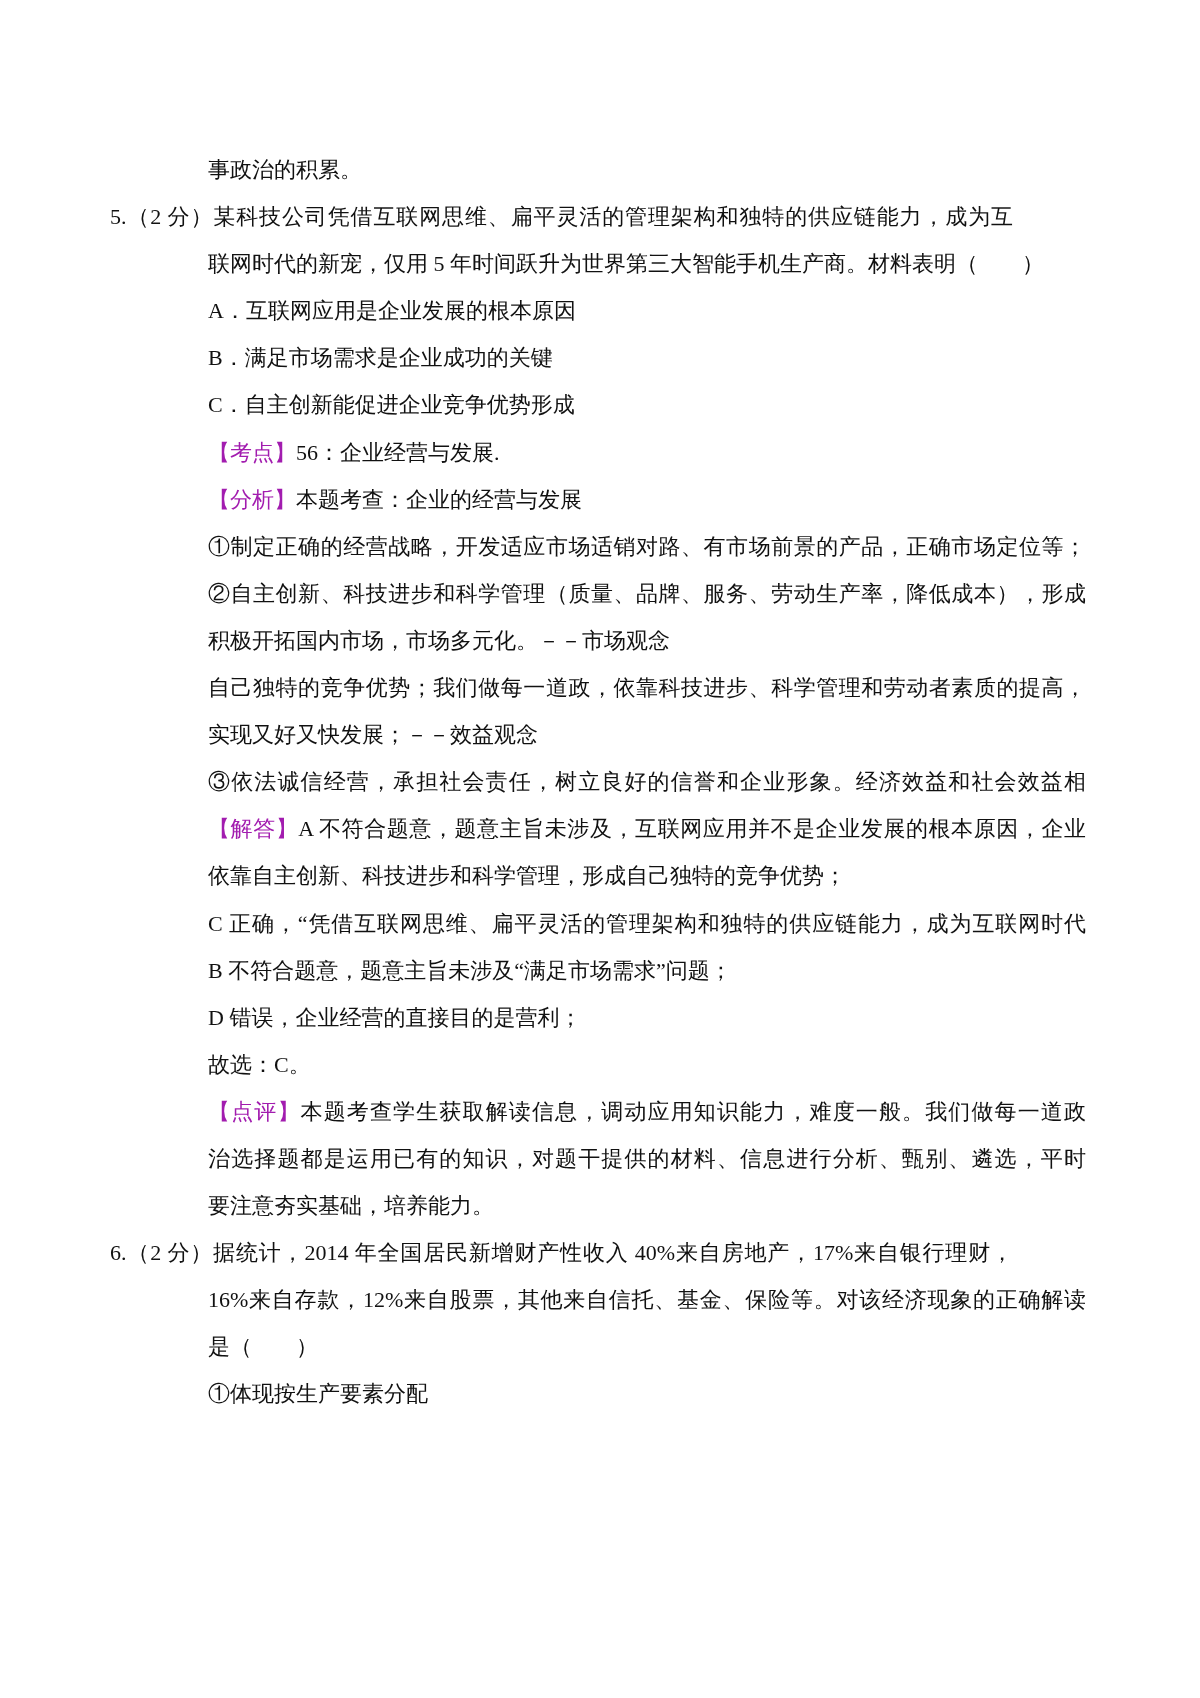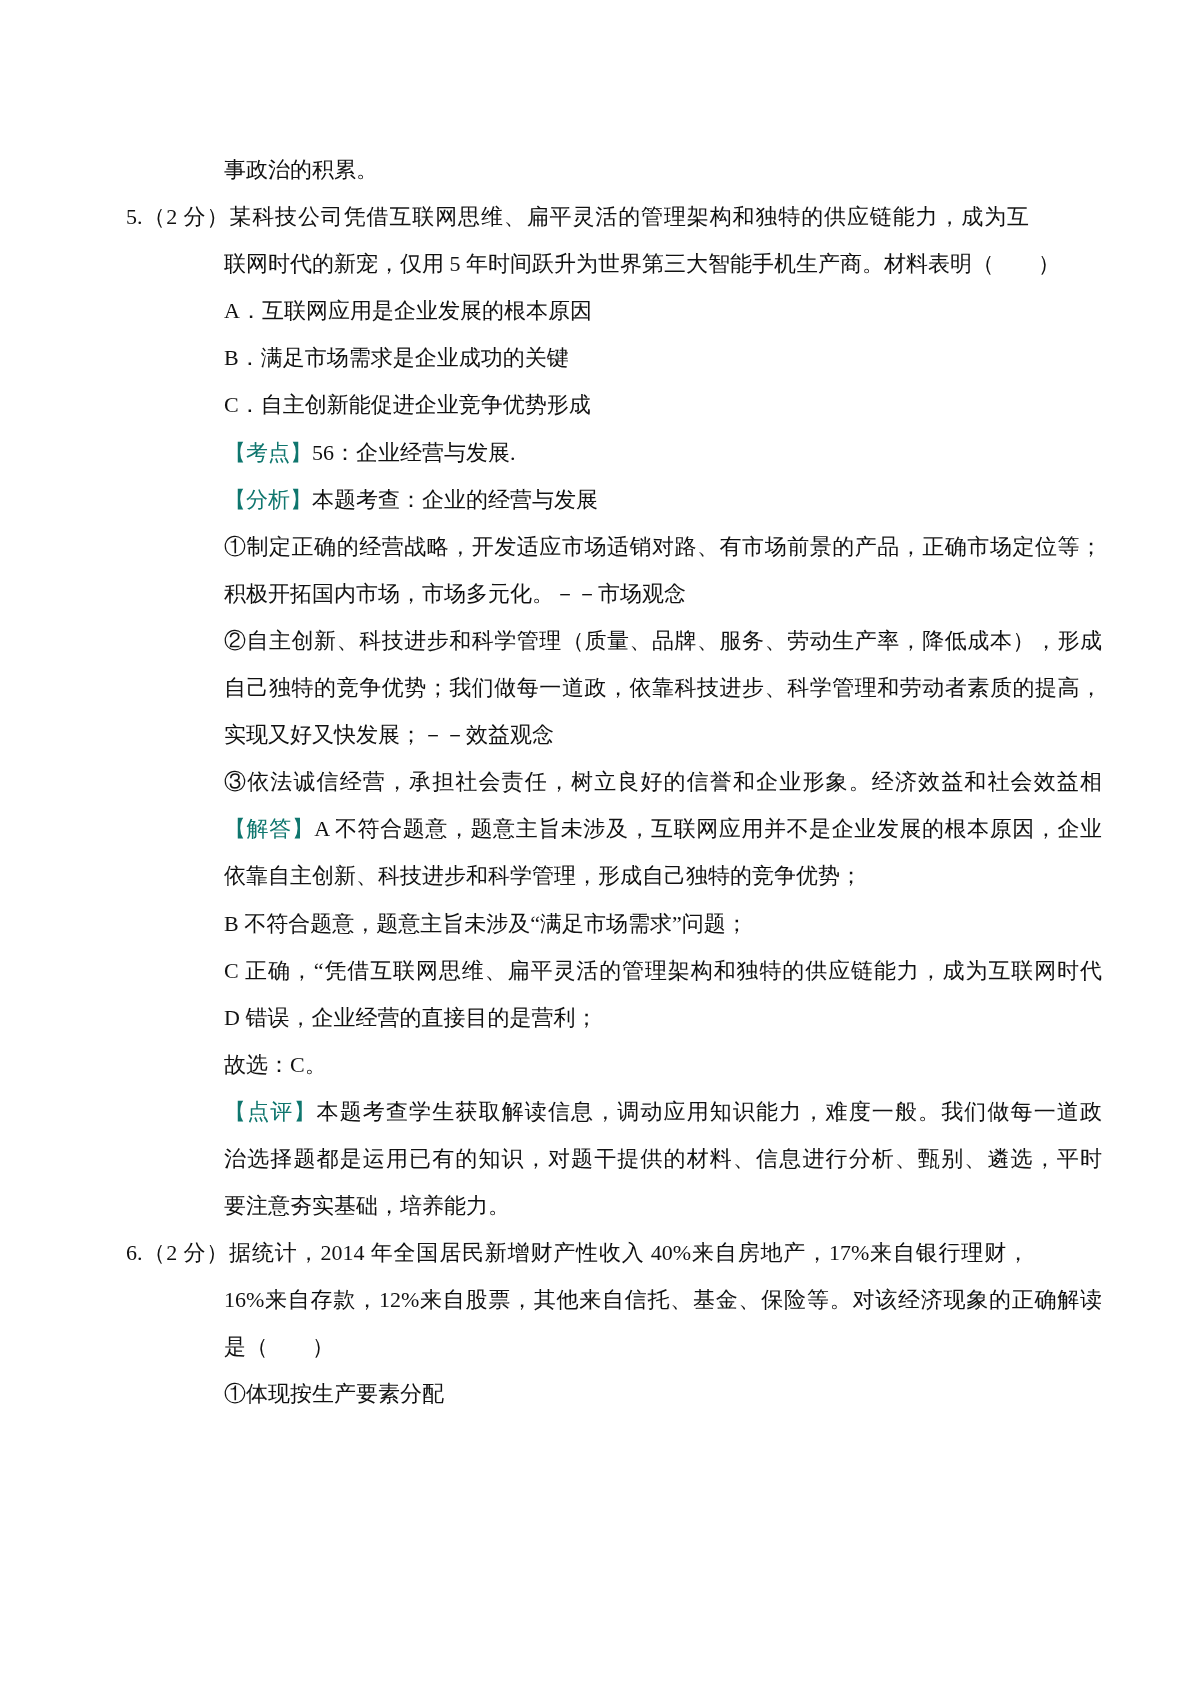--- a/index.html
+++ b/index.html
@@ -19,64 +19,63 @@
     left: 0;
     width: 1200px;
   }
   .ln {
     line-height: 47.1px;
     height: 47.1px;
     padding-left: 208px;
     width: 878px;
     white-space: nowrap;
     overflow: visible;
-    margin-left: 16px;
   }
   
   .ln.q {
     padding-left: 110px;
     width: 903px;
   }
   
   .ln.j {
     white-space: normal;
     text-align: justify;
     text-align-last: justify;
   }
-  .lbl { color: #0f766e; }
+  .lbl { color: #a21caf; }
 </style>
 </head>
 <body>
 
 <div class="page">
   <div class="flow">
 
     <div class="ln"><span>事政治的积累。</span></div>
 
     <div class="ln q j"><span>5.（2 分）某科技公司凭借互联网思维、扁平灵活的管理架构和独特的供应链能力，成为互</span></div>
     <div class="ln"><span>联网时代的新宠，仅用 5 年时间跃升为世界第三大智能手机生产商。材料表明（　　）</span></div>
 
     <div class="ln"><span>A．互联网应用是企业发展的根本原因</span></div>
     <div class="ln"><span>B．满足市场需求是企业成功的关键</span></div>
     <div class="ln"><span>C．自主创新能促进企业竞争优势形成</span></div>
 
     <div class="ln"><span class="lbl">【考点】</span><span>56：企业经营与发展.</span></div>
 
     <div class="ln"><span class="lbl">【分析】</span><span>本题考查：企业的经营与发展</span></div>
     <div class="ln j"><span>①制定正确的经营战略，开发适应市场适销对路、有市场前景的产品，正确市场定位等；</span></div>
+    <div class="ln j"><span>②自主创新、科技进步和科学管理（质量、品牌、服务、劳动生产率，降低成本），形成</span></div>
     <div class="ln"><span>积极开拓国内市场，市场多元化。－－市场观念</span></div>
-    <div class="ln j"><span>②自主创新、科技进步和科学管理（质量、品牌、服务、劳动生产率，降低成本），形成</span></div>
     <div class="ln j"><span>自己独特的竞争优势；我们做每一道政，依靠科技进步、科学管理和劳动者素质的提高，</span></div>
     <div class="ln"><span>实现又好又快发展；－－效益观念</span></div>
     <div class="ln j"><span>③依法诚信经营，承担社会责任，树立良好的信誉和企业形象。经济效益和社会效益相</span></div>
 
     <div class="ln j"><span class="lbl">【解答】</span><span>A 不符合题意，题意主旨未涉及，互联网应用并不是企业发展的根本原因，企业</span></div>
     <div class="ln"><span>依靠自主创新、科技进步和科学管理，形成自己独特的竞争优势；</span></div>
+    <div class="ln j"><span>C 正确，“凭借互联网思维、扁平灵活的管理架构和独特的供应链能力，成为互联网时代</span></div>
     <div class="ln"><span>B 不符合题意，题意主旨未涉及“满足市场需求”问题；</span></div>
-    <div class="ln j"><span>C 正确，“凭借互联网思维、扁平灵活的管理架构和独特的供应链能力，成为互联网时代</span></div>
     <div class="ln"><span>D 错误，企业经营的直接目的是营利；</span></div>
     <div class="ln"><span>故选：C。</span></div>
 
     <div class="ln j"><span class="lbl">【点评】</span><span>本题考查学生获取解读信息，调动应用知识能力，难度一般。我们做每一道政</span></div>
     <div class="ln j"><span>治选择题都是运用已有的知识，对题干提供的材料、信息进行分析、甄别、遴选，平时</span></div>
     <div class="ln"><span>要注意夯实基础，培养能力。</span></div>
 
     <div class="ln q j"><span>6.（2 分）据统计，2014 年全国居民新增财产性收入 40%来自房地产，17%来自银行理财，</span></div>
     <div class="ln j"><span>16%来自存款，12%来自股票，其他来自信托、基金、保险等。对该经济现象的正确解读</span></div>
     <div class="ln"><span>是（　　）</span></div>

